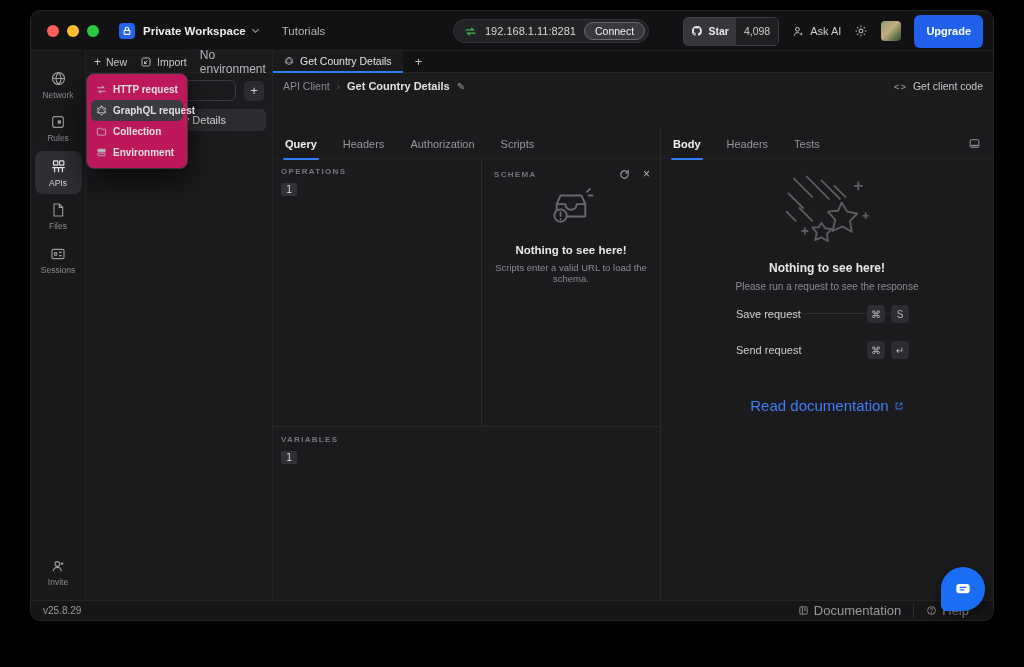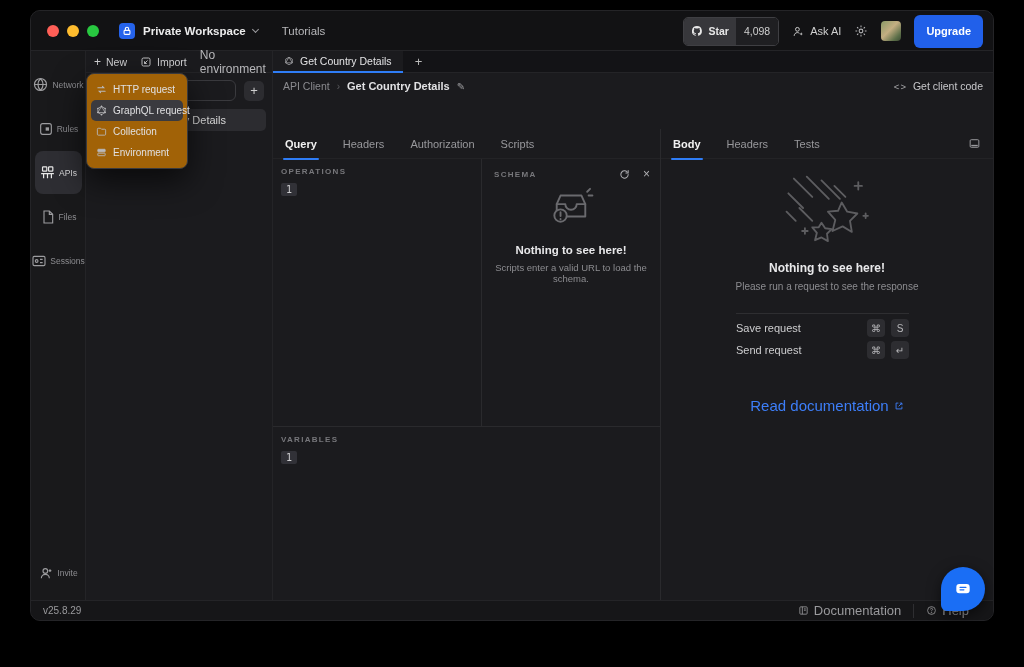--- a/index.html
+++ b/index.html
@@ -39,21 +39,21 @@
   .askai { display:flex; align-items:center; gap:5px; color:#cfcfcf; font-size:11px; }
   .icon-btn { color:#b5b5b8; display:flex; align-items:center; }
   .avatar { width:20px; height:20px; border-radius:4px;
             background:linear-gradient(135deg,#8a9a66 0%,#c4ae82 45%,#5c6f49 80%,#3c4a33 100%); }
   .upgrade { height:33px; padding:4px 12px; background:#2160ea; border-radius:6px; color:#fff;
              font-size:11px; display:flex; align-items:center; font-weight:bold; }
 
   
   .rail { position:absolute; left:0; top:40px; width:55px; bottom:20px; background:#19191b;
           border-right:1px solid #242427; display:flex; flex-direction:column; align-items:center; padding-top:12px; }
-  .rail-item { width:47px; height:43px; border-radius:8px; display:flex; flex-direction:row;
+  .rail-item { width:47px; height:43px; border-radius:8px; display:flex; flex-direction:column;
                align-items:center; justify-content:center; gap:3px; color:#9c9c9f; margin-bottom:1px; }
   .rail-item .lbl { font-size:8.5px; color:#8d8d91; }
   .rail-item.active { background:#2e2e33; color:#e8e8e8; }
   .rail-item.active .lbl { color:#dadadc; }
   .rail-spacer { flex:1; }
 
   
   .explorer { position:absolute; left:55px; top:40px; width:187px; bottom:20px; background:#1b1b1e;
               border-right:1px solid #242427; }
   .exp-toolbar { height:22px; display:flex; align-items:center; padding:0 8px;
@@ -63,22 +63,22 @@
   .env-select { margin-left:auto; display:flex; align-items:flex-end; color:#b8b8bb; font-size:12px; }
   .exp-search-row { display:flex; align-items:center; gap:8px; padding:7px 8px 0 8px; }
   .exp-search { flex:1; height:21px; border:1px solid #3a3a3e; border-radius:6px; background:transparent;
                 outline:none; color:#ddd; font-size:10.5px; padding:0 8px; min-width:0; }
   .exp-add { width:20px; height:20px; background:#2c2c30; border-radius:5px; color:#cfcfcf;
              display:flex; align-items:center; justify-content:center; font-size:13px; }
   .exp-item { margin:8px 6px 0 6px; height:22px; background:#2c2c30; border-radius:5px; display:flex;
               align-items:center; padding-left:38px; color:#dadada; font-size:11px; white-space:nowrap; overflow:hidden; }
 
   
-  .menu { position:absolute; left:55px; top:62px; width:102px; background:#a16207; border:1px solid #39393d;
-          border-radius:8px; box-shadow:0 12px 32px rgba(0,0,0,.65); padding:5px 4px; z-index:30; }
+  .menu { position:absolute; left:55px; top:62px; width:102px; background:#be185d; border:1px solid #39393d;
+          border-radius:8px; box-shadow:0 12px 32px rgba(0,0,0,.65); padding:5px 4px; z-index:30;font-weight:bold; }
   .menu-item { height:21px; display:flex; align-items:center; gap:6px; padding:0 5px; border-radius:5px;
                color:#e0e0e2; font-size:10px; white-space:nowrap; }
   .menu-item .mi-icon { color:#b9b9bc; flex:none; }
   .menu-item.hover { background:#3a3a3f; }
 
   
   .main { position:absolute; left:242px; top:40px; right:0; bottom:20px; background:#1b1b1e; }
   .tabstrip { height:22px; background:#131316; border-bottom:1px solid #242427; display:flex; align-items:center; }
   .req-tab { height:22px; display:flex; align-items:center; gap:6px; padding:0 11px; color:#e2e2e4;
              font-size:10.5px; border-bottom:2px solid #2f7df6; background:#1b1b1e; }
@@ -129,21 +129,21 @@
   .empty-sub { font-size:9.5px; color:#8c8c90; margin-top:6px; }
   .schema-empty .empty-title { margin-top:14px; }
 
   .vars-section { position:absolute; top:297px; left:0; right:0; border-top:1px solid #2a2a2d; padding:8px 0 0 8px; }
 
   .resp-empty { position:absolute; top:42px; left:0; right:0; text-align:center; }
   .resp-empty .empty-title { margin-top:12px; font-size:12px; }
   .resp-empty .empty-sub { font-size:10px; }
   .resp-divider { position:absolute; top:184px; left:75px; right:84px; border-top:1px solid #2e2e31; }
   .shortcut-row { position:absolute; left:75px; right:84px; height:18px; display:flex; align-items:center; }
-  .sc-save { top:190px;text-align:right; } .sc-send { top:212px; }
+  .sc-save { top:176px;text-align:right; } .sc-send { top:212px; }
   .sc-label { color:#cdcdcf; font-size:11px; }
   .sc-keys { margin-left:auto; display:flex; gap:6px; }
   .key-badge { min-width:18px; height:18px; background:#2d2d31; border-radius:4px; color:#b8b8bb;
                font-size:10px; display:flex; align-items:center; justify-content:center; padding:0 4px; }
   .docs-link { position:absolute; top:268px; left:0; right:0; display:flex; justify-content:center;
                align-items:center; gap:5px; color:#3d7ef8; font-size:15px; }
 
   
   .statusbar { position:absolute; left:0; bottom:0; width:100%; height:20px; background:#161618;
                border-top:1px solid #242427; display:flex; align-items:center; padding:0 12px; }
@@ -173,20 +173,32 @@
           <g fill="none" stroke="#fff" stroke-width="2.6">
             <rect x="5" y="10.5" width="14" height="9.5" rx="2"></rect>
             <path d="M8 10.5V7a4 4 0 0 1 8 0v3.5"></path>
           </g>
         </svg>
     </span>
     <span class="ws-name">Private Workspace</span>
     <span class="chev"></span>
     <span class="nav-tutorials">Tutorials</span>
 
+    <div class="conn-pill">
+      <span>
+        <svg width="13" height="13" viewBox="0 0 24 24">
+            <g fill="none" stroke="#3fb950" stroke-width="2.4" stroke-linecap="round">
+              <path d="M4 9h13l-3-3"></path>
+              <path d="M20 15H7l3 3"></path>
+            </g>
+          </svg>
+      </span>
+      <span class="conn-addr">192.168.1.11:8281</span>
+      <span class="connect-btn">Connect</span>
+    </div>
 
     <div class="tb-right">
       <span class="star-badge">
         <span class="star-left">
           <span>
             <svg width="12" height="12" viewBox="0 0 24 24" fill="#e8e8e8">
                 <path d="M12 2a10 10 0 0 0-3.2 19.5c.5.1.7-.2.7-.5v-1.7c-2.8.6-3.4-1.2-3.4-1.2-.5-1.2-1.1-1.5-1.1-1.5-.9-.6.1-.6.1-.6 1 .1 1.5 1 1.5 1 .9 1.5 2.3 1.1 2.9.8.1-.6.3-1.1.6-1.3-2.2-.3-4.6-1.1-4.6-5a3.9 3.9 0 0 1 1-2.7 3.6 3.6 0 0 1 .1-2.7s.8-.3 2.7 1a9.4 9.4 0 0 1 5 0c1.9-1.3 2.7-1 2.7-1a3.6 3.6 0 0 1 .1 2.7 3.9 3.9 0 0 1 1 2.7c0 3.9-2.4 4.7-4.6 5 .4.3.7.9.7 1.8V21c0 .3.2.6.7.5A10 10 0 0 0 12 2z"></path>
               </svg>
           </span>
           <span>Star</span>

